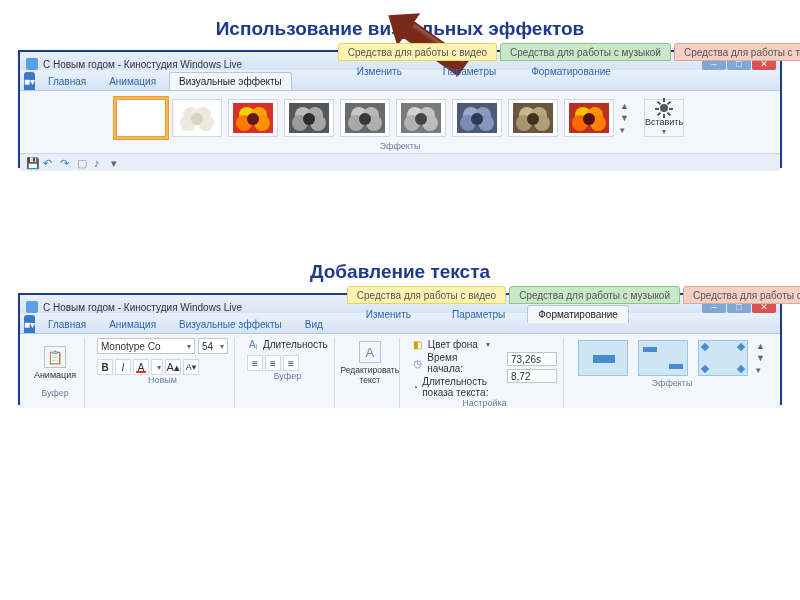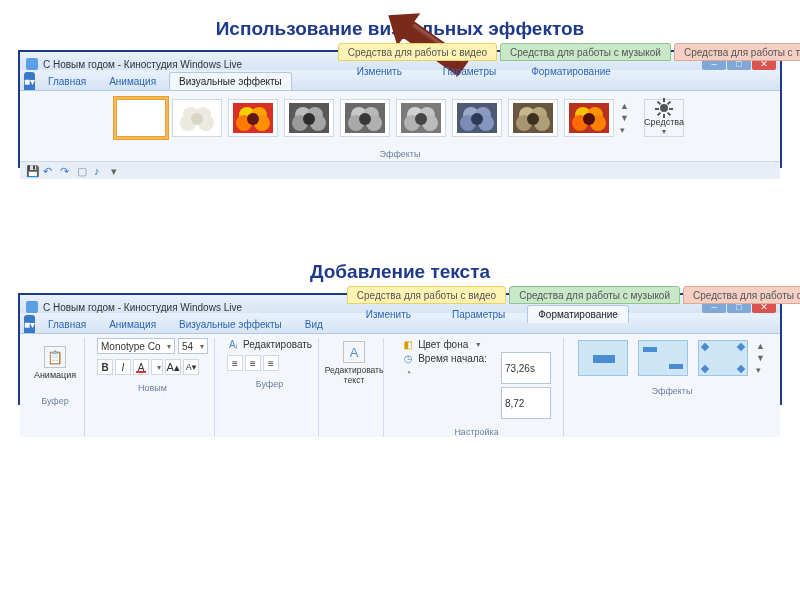--- a/index.html
+++ b/index.html
@@ -63,21 +63,21 @@
   .ribbon {
     background:#f3f7fc; border-top:1px solid #b0c8e4; padding:4px 6px 2px;
     display:flex; gap:6px; align-items:stretch;
   }
   .ribbon-group {
     display:flex; flex-direction:column; align-items:center;
     border-right:1px solid #d0dcec; padding:0 6px;
   }
   .ribbon-group:last-child { border-right:none; }
   .group-body { display:flex; align-items:center; gap:6px; }
-  .group-label { font-size:9px; color:#6a7fa2; margin-top:8px; }
+  .group-label { font-size:9px; color:#6a7fa2; margin-top:0; }
 
   
   .fx-gallery { display:flex; gap:6px; flex-wrap:nowrap; padding:4px 0;}
   .fx-thumb {
     width:50px; height:38px; border:1px solid #cfd8e6; background:#fff;
     display:flex; align-items:center; justify-content:center; position:relative;
   }
   .fx-thumb.sel {
     box-shadow: 0 0 0 2px #f6b65b, 0 0 0 3px #e8a030;
     border-color:#e8a030;
@@ -150,21 +150,21 @@
     width:46px; height:50px;
   }
   .big-btn .icn { width:22px; height:22px; border:1px solid #c2c2c2;
     display:flex; align-items:center; justify-content:center; margin-bottom:2px;
     font-size:13px; color:#5a8dd2;
   }
   .row-ctl { display:flex; flex-direction:column; gap:2px; }
   .mini-row { display:flex; align-items:center; gap:4px; font-size:10px; color:#333;}
   .mini-icon{ width:12px;height:12px; display:inline-flex; align-items:center; justify-content:center; }
   .inputcell{
-    width:50px; height:32px; background:#fff; border:1px solid #b8c6da;
+    width:50px; height:14px; background:#fff; border:1px solid #b8c6da;
     font-size:10px; padding:0 3px; display:flex; align-items:center;
   }
   .combo {
     height:16px; border:1px solid #b8c6da; background:#fff; font-size:10px;
     display:flex; align-items:center; padding:0 3px; justify-content:space-between;
   }
   .chev{ font-size:8px; color:#666; margin-left:4px;}
   .font-btns{ display:flex; gap:2px; margin-top:2px;}
   .fbtn{ width:16px;height:16px;border:1px solid #cfd8e6;background:#fff;
     display:flex;align-items:center;justify-content:center;font-size:10px;}
@@ -328,21 +328,21 @@
               <div class="sun"></div>
               <div class="ray" style="top:-2px"></div>
               <div class="ray r2"></div>
                 <div class="ray r3"></div>
                 <div class="ray r4"></div>
               <div class="ray r5"></div>
                 <div class="ray r6"></div>
                 <div class="ray r7"></div>
                 <div class="ray r8"></div>
             </div>
-            <span style="font-size:9px">Средства</span>
+            <span style="font-size:9px">Вставить</span>
             <span style="font-size:8px;color:#666">▾</span>
           </div>
         </div>
         <div class="group-label">Эффекты</div>
       </div>
     </div>
 
     <div class="qat">
       <span style="color:#3776c8">💾</span>
       <span style="color:#3776c8">↶</span>
@@ -401,21 +401,21 @@
             <div class="icn">📋</div>
             <span style="font-size:9px">Анимация</span>
           </div>
         </div>
         <div class="group-label">Буфер</div>
       </div>
 
       <div class="ribbon-group">
         <div class="group-body" style="flex-direction:column;align-items:flex-start;gap:3px">
           <div style="display:flex;gap:3px">
-            <div class="combo" style="width:78px">
+            <div class="combo" style="width:98px">
               <span>Monotype Co</span>
                 <span class="chev">▾</span>
             </div>
             <div class="combo" style="width:30px">
               <span>54</span>
                 <span class="chev">▾</span>
             </div>
           </div>
           <div class="font-btns">
             <div class="fbtn">
@@ -435,21 +435,21 @@
             <div class="fbtn" style="font-size:9px">A▾</div>
           </div>
         </div>
         <div class="group-label">Новым</div>
       </div>
 
       <div class="ribbon-group">
         <div class="group-body" style="flex-direction:column;align-items:flex-start;gap:3px">
           <div class="mini-row">
             <span class="mini-icon" style="color:#5b86bc">Aᵢ</span>
-            <span>Редактировать</span>
+            <span>Длительность</span>
           </div>
           <div class="font-btns">
             <div class="fbtn">≡</div>
             <div class="fbtn">≡</div>
             <div class="fbtn">≡</div>
           </div>
         </div>
         <div class="group-label">Буфер</div>
       </div>
 
@@ -470,20 +470,21 @@
               <span class="mini-icon" style="color:#d6a000">◧</span>
               <span>Цвет фона</span>
               <span class="chev">▾</span>
             </div>
             <div class="mini-row">
               <span class="mini-icon" style="color:#5b86bc">◷</span>
               <span>Время начала:</span>
             </div>
             <div class="mini-row">
               <span class="mini-icon" style="color:#5fa050">◔</span>
+              <span>Длительность показа текста:</span>
             </div>
           </div>
           <div class="row-ctl" style="gap:3px;margin-top:14px">
             <div class="inputcell">
               <span>73,26s</span>
             </div>
             <div class="inputcell">
               <span>8,72</span>
             </div>
           </div>

